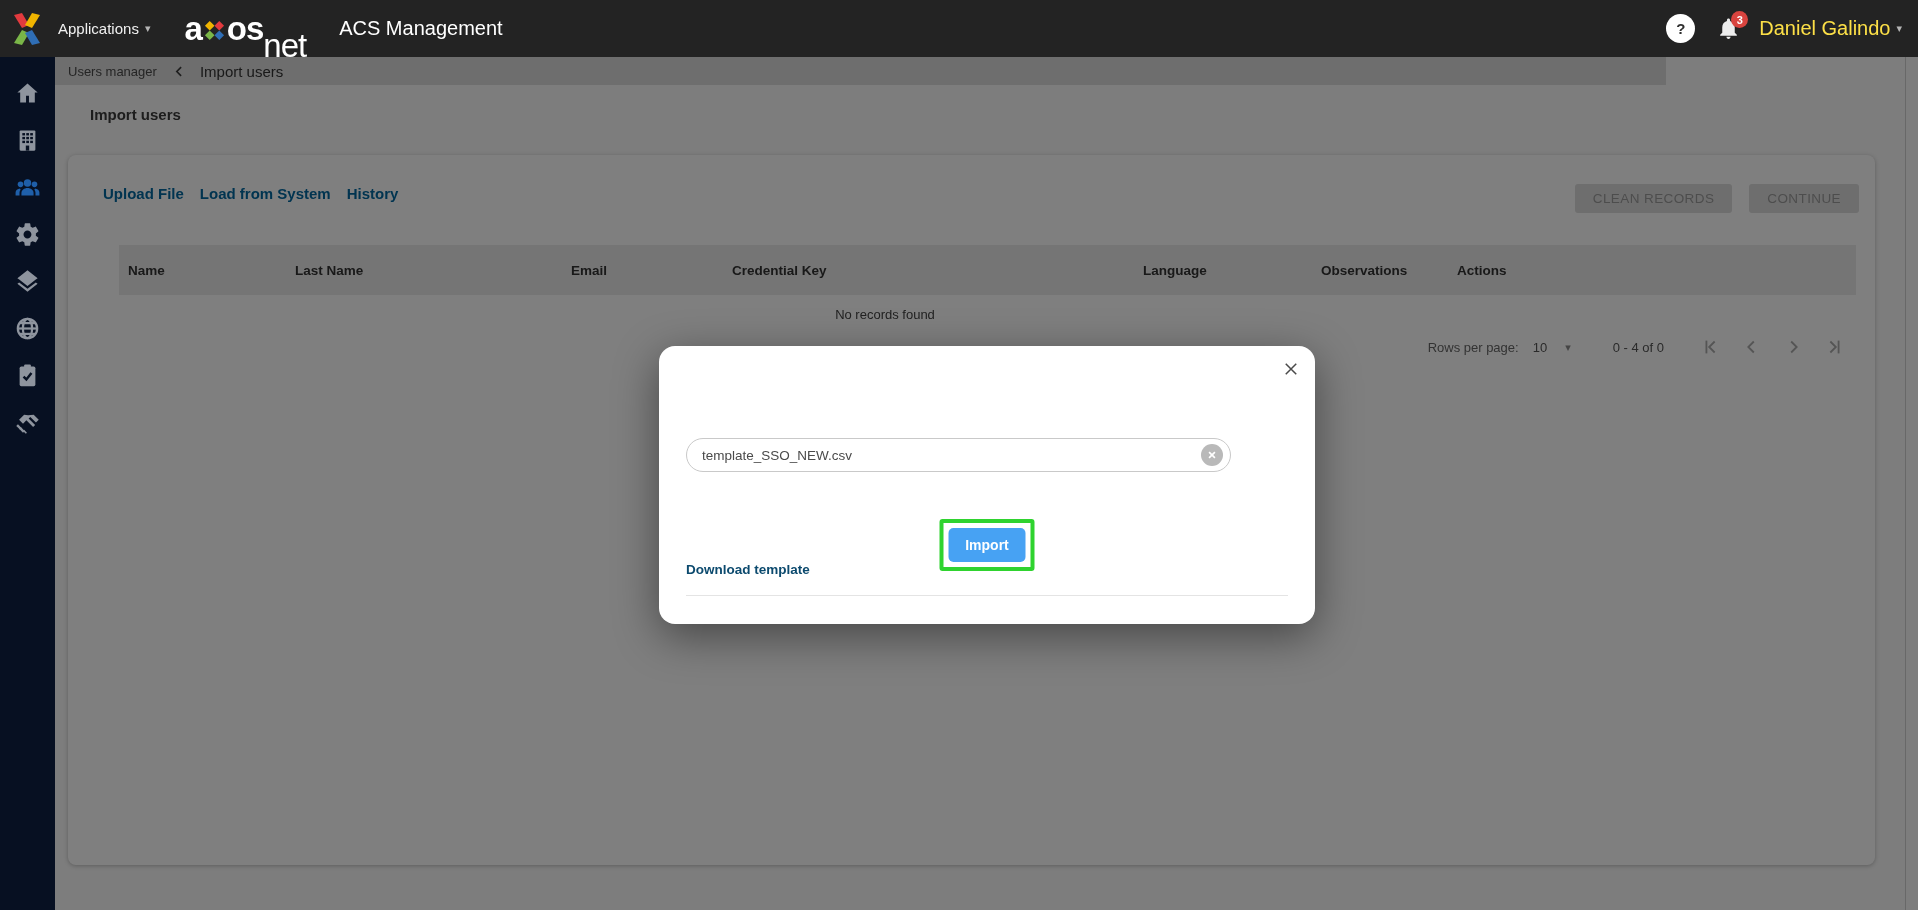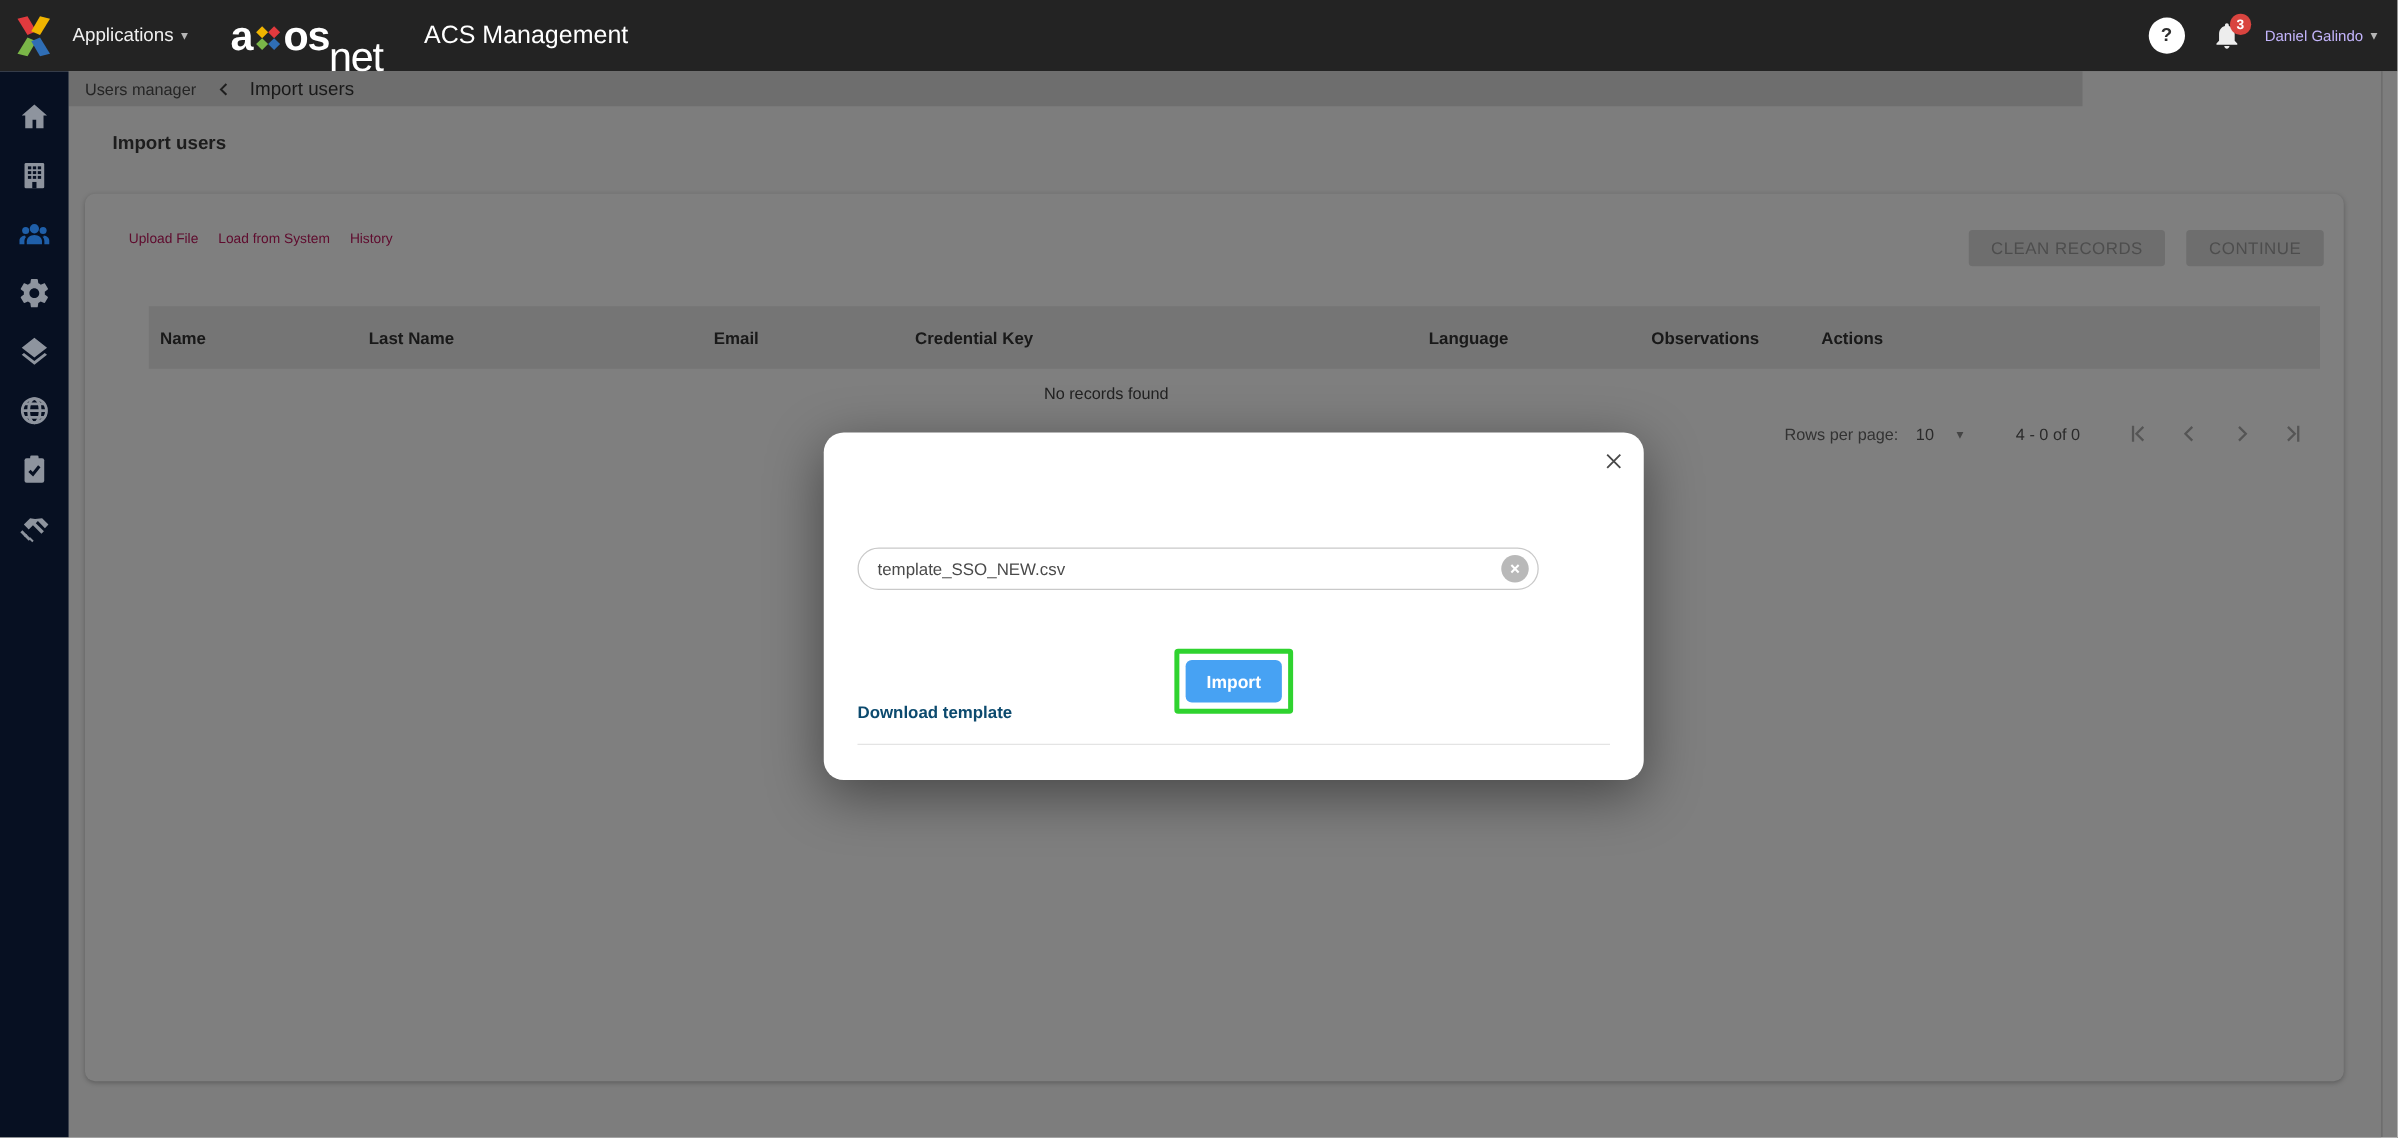--- a/index.html
+++ b/index.html
@@ -29,21 +29,21 @@
     font-size:15px; font-weight:700; display:flex; align-items:center; justify-content:center; cursor:pointer;
   }
   .bell-wrap { position:relative; margin-left:21px; cursor:pointer; }
   .bell-wrap svg { display:block; }
   .badge {
     position:absolute; top:-5px; right:-7px; width:17px; height:17px; border-radius:50%;
     background:#d9443f; color:#fff; font-size:11px; font-weight:700;
     display:flex; align-items:center; justify-content:center;
   }
   .user-menu { display:flex; align-items:center; margin-left:18px; cursor:pointer; }
-  .user-name { color:#c4b5fd; font-size:12px; }
+  .user-name { color:#fde047; font-size:20px; }
 
   
   .sidebar {
     position:absolute; left:0; top:57px; width:55px; height:853px;
     background:#071022; z-index:30; display:flex; flex-direction:column;
     align-items:center; padding-top:13px;
   }
   .side-item { width:55px; height:47px; display:flex; align-items:center; justify-content:center; cursor:pointer; color:#8e949e; }
   .side-item svg { width:27px; height:27px; display:block; }
   .side-item.active { color:#1f5fa9; }
@@ -58,21 +58,21 @@
   .crumb-current { font-size:15px; color:#333333; }
 
   .page-title { position:absolute; left:90px; top:106px; font-size:15px; font-weight:700; color:#3a3a3a; z-index:1; }
 
   
   .card {
     position:absolute; left:68px; top:155px; width:1807px; height:710px;
     background:#ffffff; border-radius:8px; box-shadow:0 1px 4px rgba(0,0,0,0.25); z-index:1;
   }
   .tabs { position:absolute; left:35px; top:30px; display:flex; gap:16px; }
-  .tab { color:#be185d; font-size:11px; font-weight:400; cursor:pointer; }
+  .tab { color:#0369a1; font-size:15px; font-weight:700; cursor:pointer; }
   .card-actions { position:absolute; top:29px; right:16px; display:flex; gap:17px; }
   .gbtn {
     height:29px; line-height:29px; padding:0 18px; border:none; border-radius:3px;
     background:#dcdcdc; color:#9b9b9b; font-family:"Liberation Sans",sans-serif;
     font-size:13.5px; font-weight:500; letter-spacing:0.4px;
   }
   .thead {
     position:absolute; left:51px; top:90px; width:1737px; height:50px;
     background:#eaeaea; display:flex; align-items:center;
   }
@@ -276,21 +276,21 @@
   </div>
 
   <div class="empty-msg">No records found</div>
 
   <div class="pager">
     <span>Rows per page:</span>
     <span class="rpp-select">
       <span>10</span>
       <span class="caret">▾</span>
     </span>
-    <span class="range">4 - 0 of 0</span>
+    <span class="range">0 - 4 of 0</span>
     <span class="pg-icons">
       <span class="pg-btn">
         <svg viewBox="0 0 24 24" fill="none" stroke="currentColor" stroke-width="2">
             <path d="M7 5v14"></path>
             <path d="M16 6l-6 6 6 6"></path>
           </svg>
       </span>
       <span class="pg-btn">
         <svg viewBox="0 0 24 24" fill="none" stroke="currentColor" stroke-width="2">
             <path d="M14 6l-6 6 6 6"></path>

